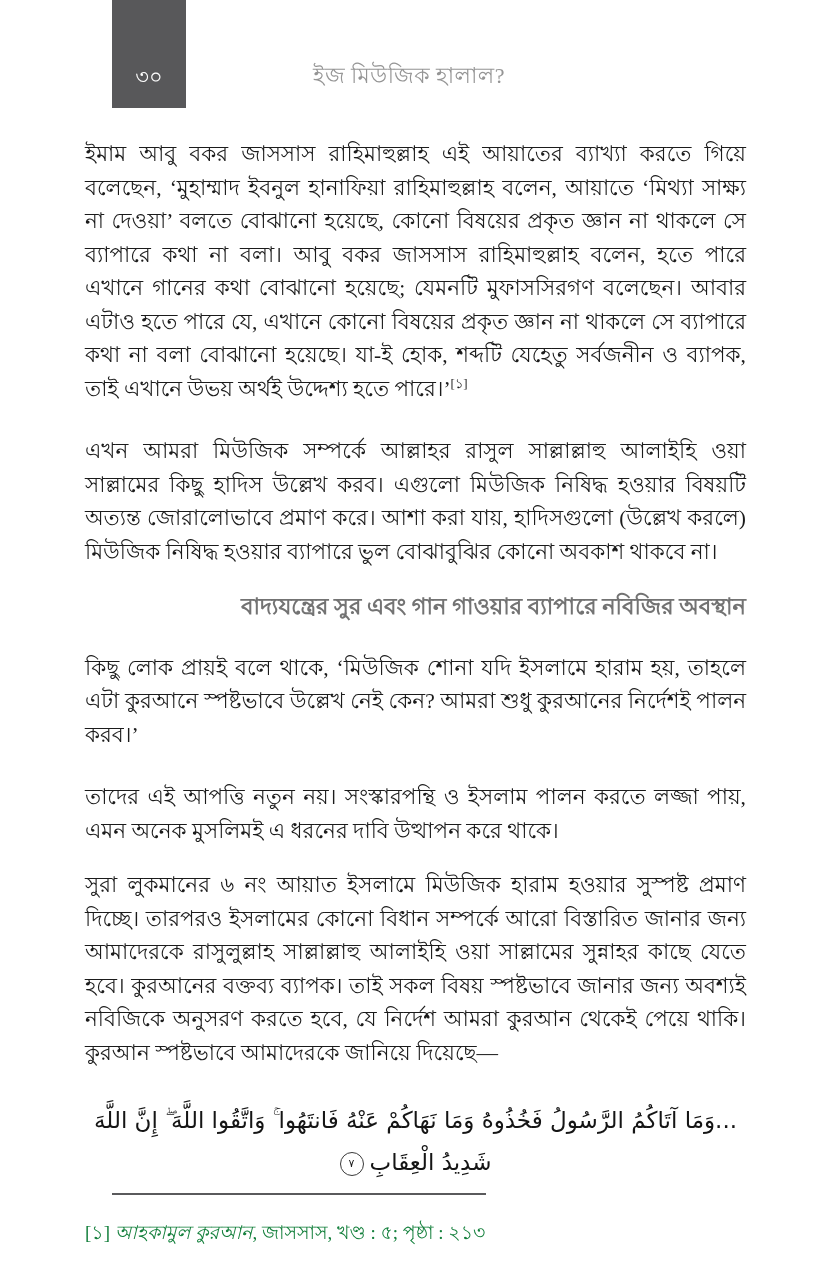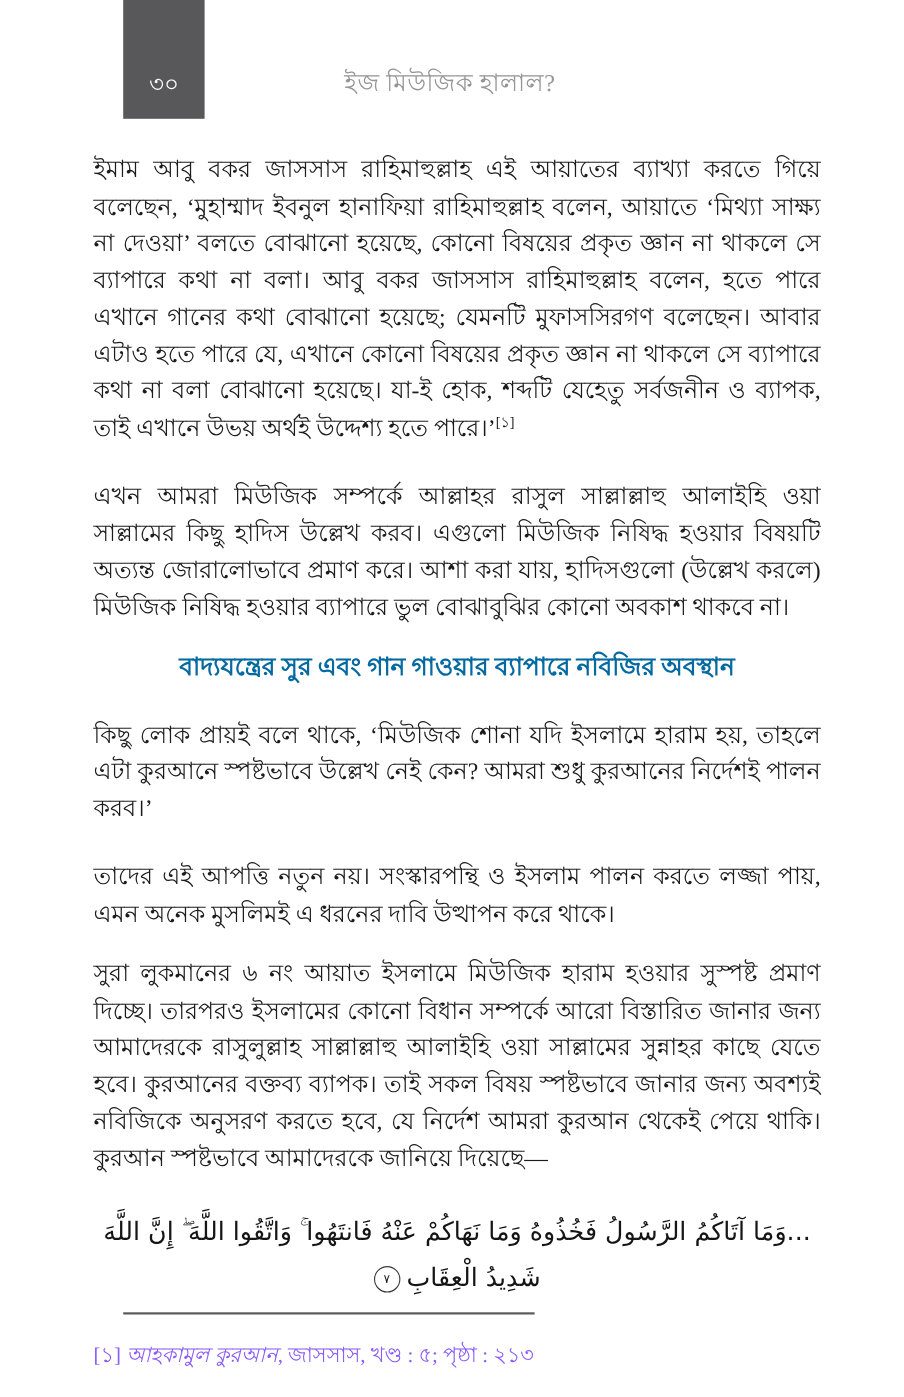--- a/index.html
+++ b/index.html
@@ -51,25 +51,25 @@
   }
   .content p { margin: 0 0 29px 0; }
   .content p.tight { margin-bottom: 21px; font-family: Liberation Serif, serif; }
   sup.fn-ref {
     font-size: 13px;
     line-height: 0;
     vertical-align: super;
     color: #1b1b1b;
   }
   .section-heading {
-    text-align: center;
+    text-align: right;
     font-weight: bold;
     font-size: 22.5px;
     margin: 0 0 28px 0;
-    color: #0369a1;
+    color: #737373;
   }
   
   .arabic-line {
     direction: rtl;
     text-align: center;
     font-family: "DejaVu Sans", sans-serif;
     font-size: 23px;
     line-height: 42px;
     margin: 0 0 10px 0;
     color: #151515;
@@ -93,21 +93,21 @@
     border: 0;
     border-top: 2.5px solid #5a5a5c;
     width: 374px;
     margin: 0 0 24px 27px;
   }
   .footnote {
     font-size: 19px;
     line-height: 28px;
     text-align: left;
     margin: 0;
-    color: #8b5cf6;
+    color: #15803d;
   }
   .footnote .fn-title { font-style: italic; }
 </style>
 </head>
 <body>
 
 <div class="page">
 
   <div class="page-num-block">
     <span>৩০</span>

